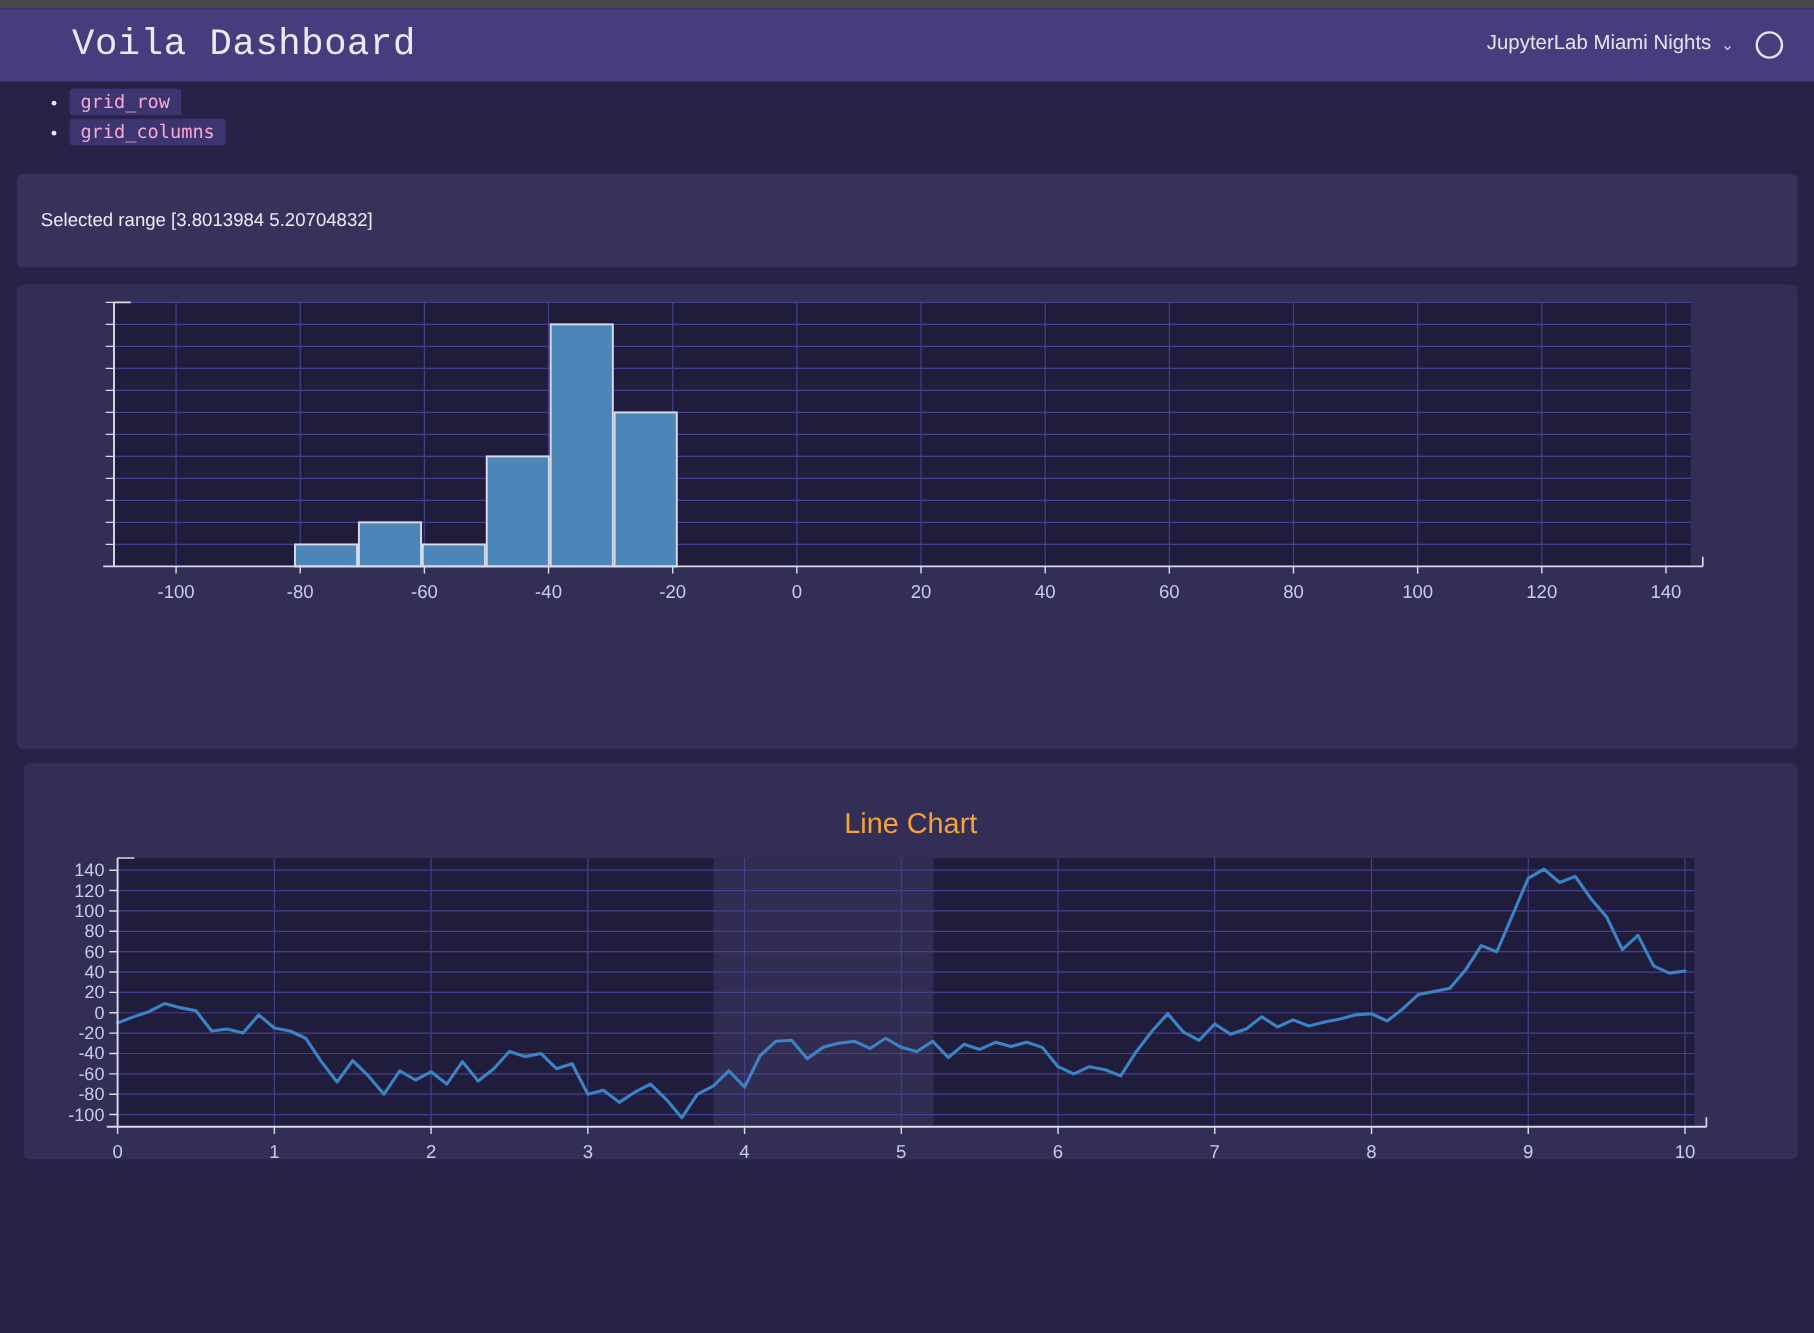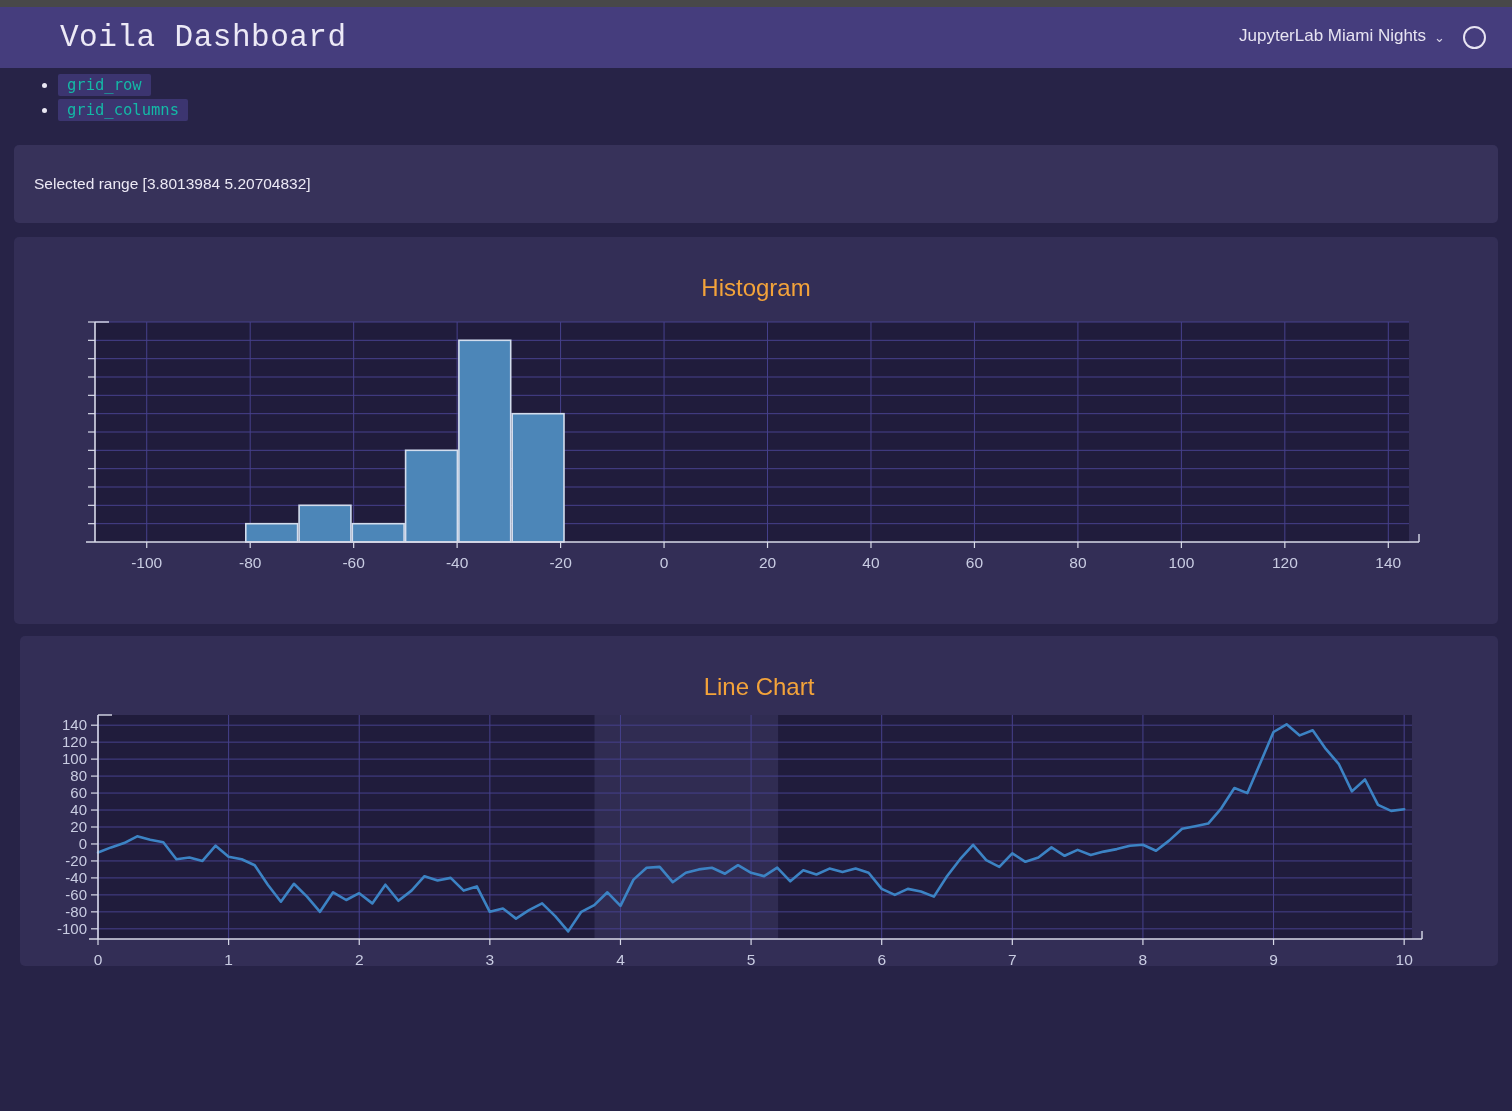--- a/index.html
+++ b/index.html
@@ -20,21 +20,21 @@
   .header-right{display:flex;align-items:flex-start;gap:18px;}
   .theme-select{display:flex;align-items:center;gap:8px;font-size:17px;color:#e7e4f2;cursor:pointer;}
   .chev{font-size:13px;opacity:.9;transform:translateY(1px);}
   .kernel-circle{width:19px;height:19px;border:2px solid #e7e4f2;border-radius:50%;}
   .content{padding:0 22px;}
   .intro{font-size:17.5px;line-height:28px;margin:26px 0 14px 0;max-width:1468px;color:#e9e7f3;}
   ul.meta-list{margin:8px 0 26px 18px;padding:0 0 0 18px;}
   ul.meta-list li{margin:7px 0;font-size:15px;}
   .code-chip{
     font-family:"DejaVu Sans Mono", monospace;
-    background:#3c3570;color:#14b8a6;
+    background:#3c3570;color:#f9a8d4;
     padding:2px 9px;font-size:15.5px;border-radius:2px;
   }
   .range-box{
     margin:14px 14px 14px 14px;
     background:#37325a;border-radius:5px;
     padding:30px 20px;font-size:15.5px;color:#ece9f5;
   }
   .panel{
     margin:0 14px 12px 14px;
     background:#332e56;border-radius:5px;
@@ -72,21 +72,20 @@
     </li>
     <li>
       <span class="code-chip">grid_columns</span>
     </li>
   </ul>
 </div>
 
 <div class="range-box">Selected range [3.8013984 5.20704832]</div>
 
 <section class="panel hist">
-  <h2 class="chart-title">Histogram</h2>
   <div class="figure" id="hist-fig">
       <svg width="1470" height="272" viewBox="0 0 1470 272" xmlns="http://www.w3.org/2000/svg">
         <rect x="74" y="14" width="1314" height="220" fill="#201c3c"></rect>
         <line x1="125.73228346456693" y1="14" x2="125.73228346456693" y2="234" stroke="#46408c" stroke-width="1"></line>
         <line x1="229.19685039370077" y1="14" x2="229.19685039370077" y2="234" stroke="#46408c" stroke-width="1"></line>
         <line x1="332.66141732283467" y1="14" x2="332.66141732283467" y2="234" stroke="#46408c" stroke-width="1"></line>
         <line x1="436.12598425196853" y1="14" x2="436.12598425196853" y2="234" stroke="#46408c" stroke-width="1"></line>
         <line x1="539.5905511811023" y1="14" x2="539.5905511811023" y2="234" stroke="#46408c" stroke-width="1"></line>
         <line x1="643.0551181102362" y1="14" x2="643.0551181102362" y2="234" stroke="#46408c" stroke-width="1"></line>
         <line x1="746.5196850393701" y1="14" x2="746.5196850393701" y2="234" stroke="#46408c" stroke-width="1"></line>

